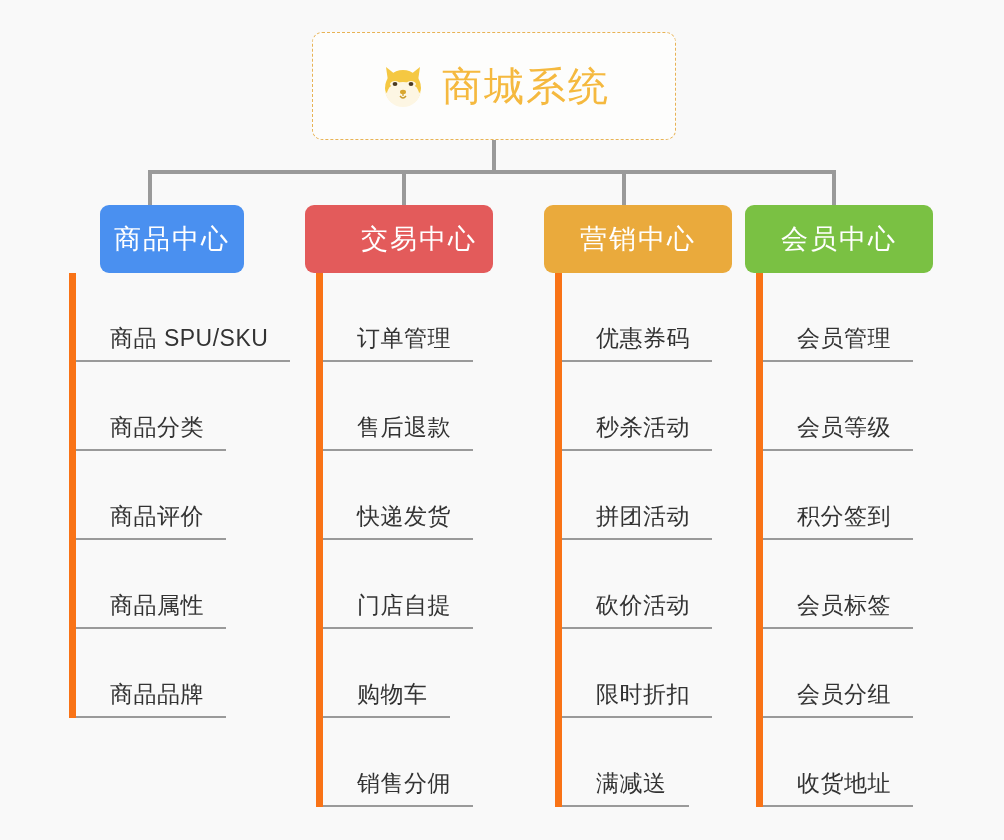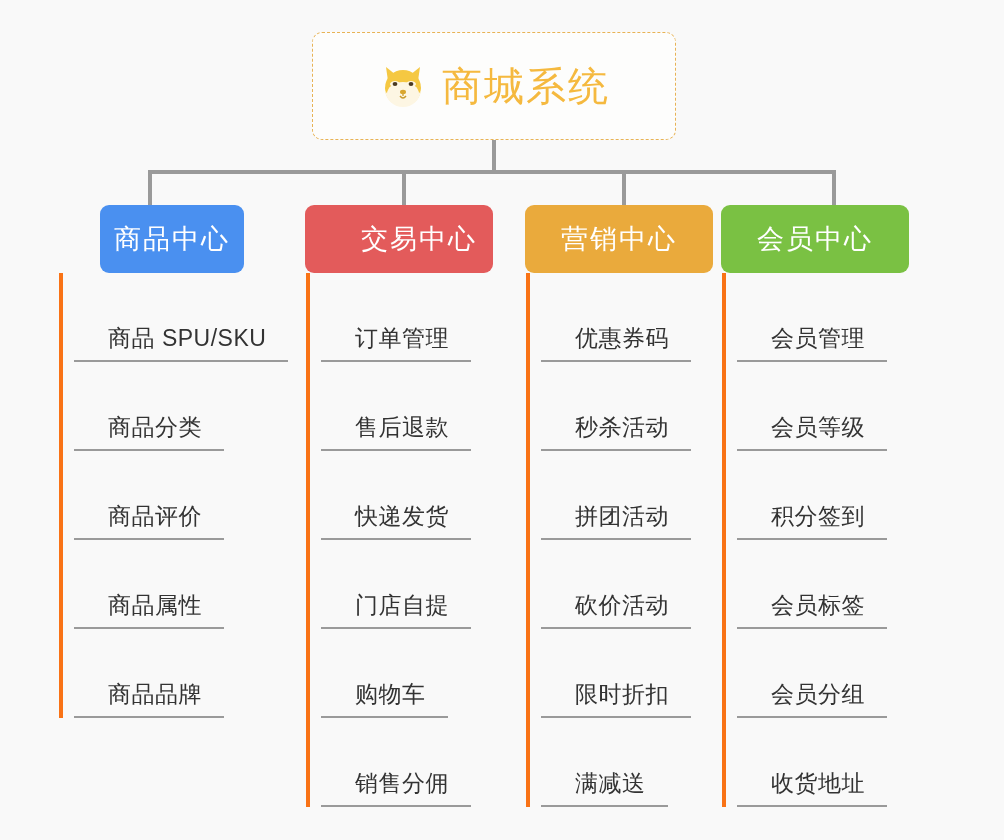--- a/index.html
+++ b/index.html
@@ -89,23 +89,23 @@
     justify-content: center;
     color: #ffffff;
     font-size: 27px;
     letter-spacing: 2px;
     white-space: nowrap;
   }
 
   
   .child-list {
     position: relative;
-    margin-left: 1px;
-    padding-left: 11px;
-    border-left: 4px solid #f97316;
+    margin-left: 11px;
+    padding-left: 0;
+    border-left: 7px solid #f97316;
   }
   .child-item {
     position: relative;
     height: 89px;
     display: flex;
     align-items: flex-end;
     box-sizing: border-box;
   }
   .child-underline {
     border-bottom: 2px solid #9a9a9a;
@@ -194,21 +194,21 @@
         </div>
       <div class="child-item">
           <span class="child-underline"><span class="child-label">购物车</span></span>
         </div>
       <div class="child-item">
           <span class="child-underline"><span class="child-label">销售分佣</span></span>
         </div>
     </div>
   </div>
 
-  <div class="branch" style="left:525px;width:188px">
+  <div class="branch" style="left:544px;width:188px">
     <div class="cat-btn" style="background: rgb(234, 170, 60);">
       <span>营销中心</span>
     </div>
     <div class="child-list">
       <div class="child-item">
           <span class="child-underline"><span class="child-label">优惠券码</span></span>
         </div>
       <div class="child-item">
           <span class="child-underline"><span class="child-label">秒杀活动</span></span>
         </div>
@@ -220,21 +220,21 @@
         </div>
       <div class="child-item">
           <span class="child-underline"><span class="child-label">限时折扣</span></span>
         </div>
       <div class="child-item">
           <span class="child-underline"><span class="child-label">满减送</span></span>
         </div>
     </div>
   </div>
 
-  <div class="branch" style="left:721px;width:188px">
+  <div class="branch" style="left:745px;width:188px">
     <div class="cat-btn" style="background: rgb(122, 193, 67);">
       <span>会员中心</span>
     </div>
     <div class="child-list">
       <div class="child-item">
           <span class="child-underline"><span class="child-label">会员管理</span></span>
         </div>
       <div class="child-item">
           <span class="child-underline"><span class="child-label">会员等级</span></span>
         </div>

